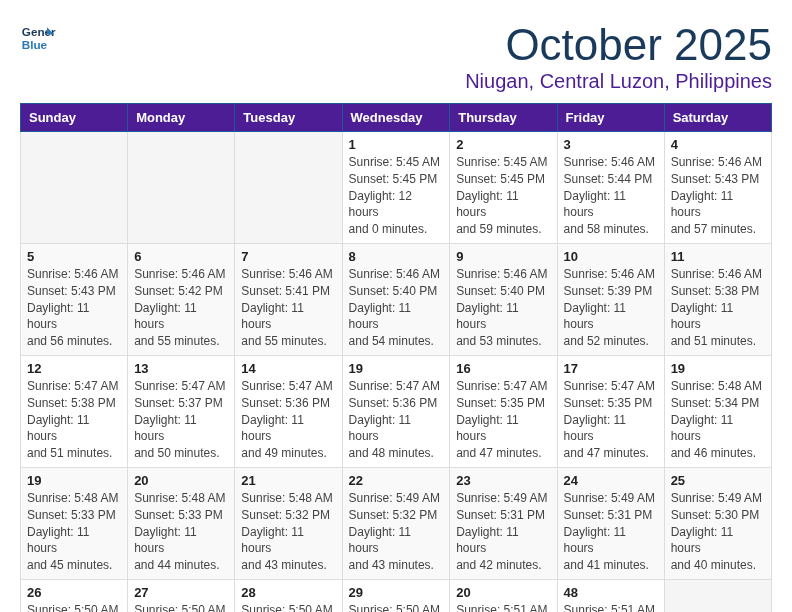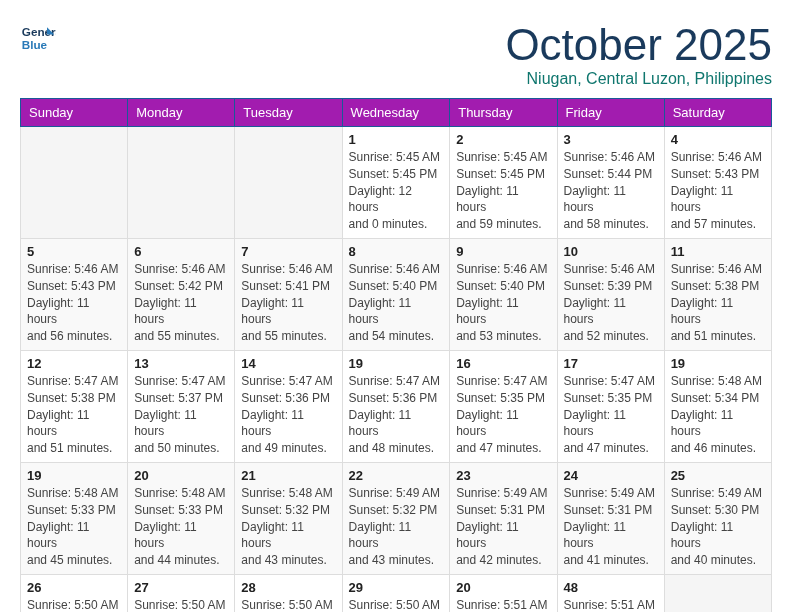--- a/index.html
+++ b/index.html
@@ -27,33 +27,33 @@
     }
     .title-area {
       text-align: right;
     }
     .month-title {
       font-size: 44px;
       font-weight: normal;
       color: #1a3a5c;
     }
     .location-title {
-      font-size: 16px;
-      color: #0f766e;
+      font-size: 20px;
+      color: #4c1d95;
     }
     .calendar {
       width: 100%;
       border-collapse: collapse;
       border: 1px solid #ccc;
     }
     .calendar th {
-      background-color: #a21caf;
+      background-color: #4c1d95;
       color: #fff;
       font-size: 13px;
-      font-weight: normal;
+      font-weight: bold;
       padding: 6px 8px;
       text-align: left;
       border: 1px solid #1a5a98;
     }
     .calendar td {
       vertical-align: top;
       padding: 5px 6px;
       border: 1px solid #ddd;
       font-size: 10.5px;
       color: #333;

